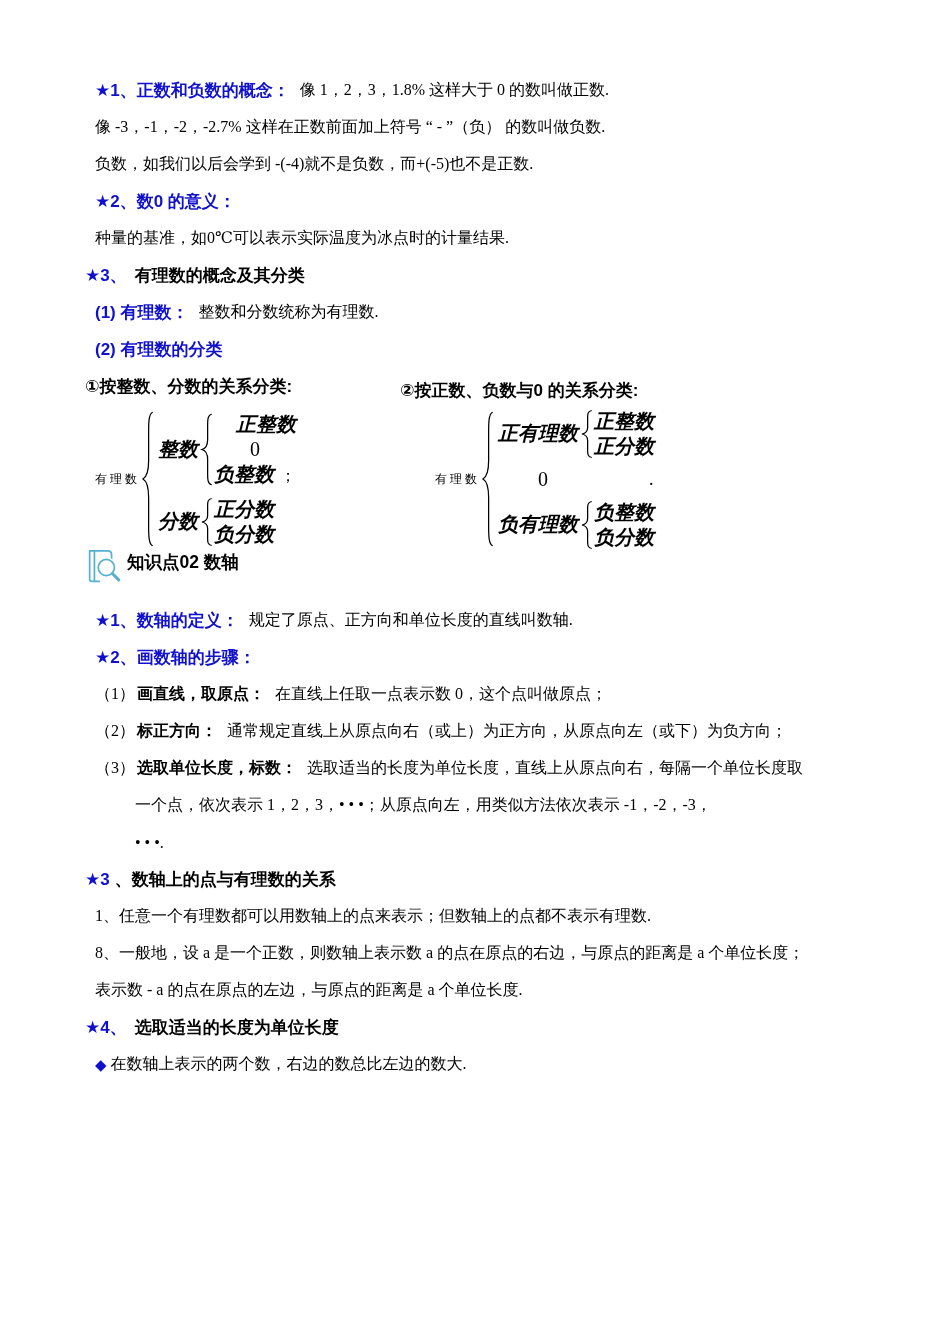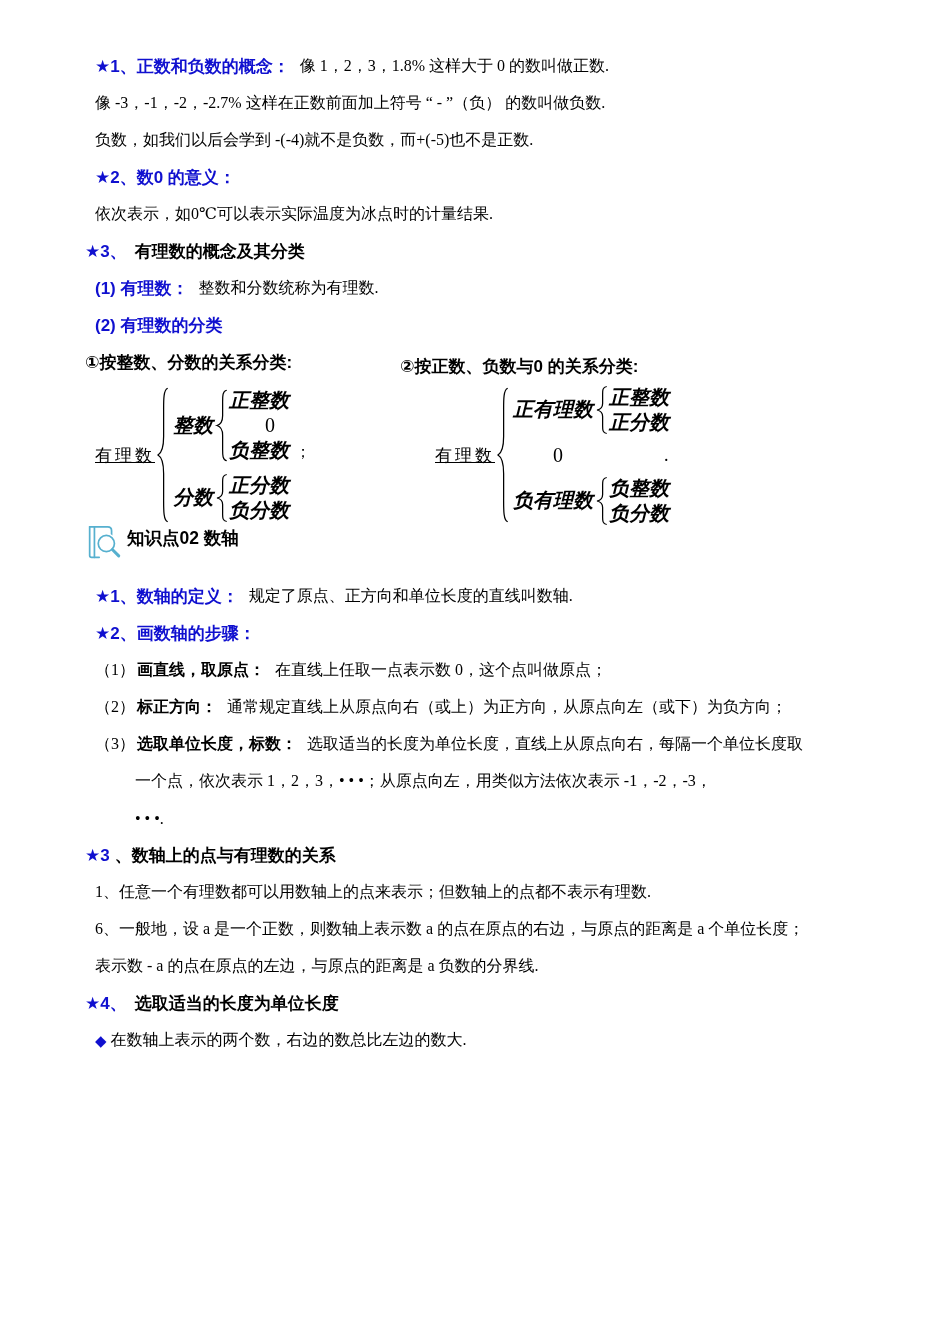--- a/index.html
+++ b/index.html
@@ -1,47 +1,47 @@
 <!DOCTYPE html>
 <html><head>
 <meta charset="utf-8">
 <style>
   html,body{margin:0;padding:0;background:#fff;}
   body{
     width:950px;height:1344px;overflow:hidden;position:relative;
     font-family:"Liberation Serif","DejaVu Serif",serif;
     font-size:16px;color:#000;
   }
-  .content{padding:48px 50px 0 95px;}
+  .content{padding:72px 50px 0 95px;}
   .line{height:37px;display:flex;align-items:center;white-space:nowrap;}
   .sans{font-family:"Liberation Sans","DejaVu Sans",sans-serif;}
   .blue{color:#1010cf;}
   .bold{font-weight:bold;}
   .hd{font-family:"Liberation Sans","DejaVu Sans",sans-serif;font-weight:bold;font-size:17px;}
   .gap-r{margin-right:10px;}
   .outdent{margin-left:-10px;}
   .indent{margin-left:40px;}
   .num{margin-right:2px;}
   .col2{margin-left:108px;margin-top:7px;}
   
   .diagrams-row{display:flex;align-items:center;height:142px;margin-top:3px;}
   .diagram{display:flex;align-items:center;height:100%;}
   .d1wrap{width:340px;}
-  .droot{letter-spacing:3px;font-size:17px;text-decoration:underline;}
+  .droot{letter-spacing:3px;font-size:12px;}
   .brace{height:100%;width:15px;flex:none;}
   .brace path{stroke:#000;fill:none;stroke-width:1.25;}
   .dcol{display:flex;flex-direction:column;justify-content:center;gap:9px;height:100%;}
   .dgroup{display:flex;align-items:center;}
   .dlabel,.ditem{
     font-family:"Liberation Serif","DejaVu Serif",serif;
     font-style:italic;font-weight:bold;font-size:20px;
   }
   .dlabel{margin:0 1px 0 3px;}
   .ditems{display:flex;flex-direction:column;}
-  .ditem{line-height:25px;display:block;}
+  .ditem{line-height:25px;display:block;text-align:right;}
   .zero{font-style:normal;text-align:center;font-weight:normal;}
   .dsuffix{font-style:normal;font-weight:normal;font-size:16px;margin-left:6px;}
   .ibrace2{height:50px;}
   .ibrace3{height:75px;}
   .dmidrow{display:flex;align-items:center;}
   .dmid{font-style:normal;font-weight:normal;font-size:20px;width:96px;text-align:center;}
   .dperiod{font-size:18px;margin-left:58px;}
   
   .kp{height:52px;display:flex;margin-left:-12px;}
   .kp-icon{flex:none;margin-right:4px;margin-top:-4px;}
@@ -61,21 +61,21 @@
     <span>像 -3，-1，-2，-2.7% 这样在正数前面加上符号 “ - ”（负） 的数叫做负数.</span>
   </div>
   <div class="line">
     <span>负数，如我们以后会学到 -(-4)就不是负数，而+(-5)也不是正数.</span>
   </div>
 
   <div class="line">
     <span class="hd blue">★2、数0 的意义：</span>
   </div>
   <div class="line">
-    <span>依次表示，如0℃可以表示实际温度为冰点时的计量结果.</span>
+    <span>种量的基准，如0℃可以表示实际温度为冰点时的计量结果.</span>
   </div>
 
   <div class="line outdent">
     <span class="hd blue">★3、</span>
     <span class="hd" style="margin-left:8px;">有理数的概念及其分类</span>
   </div>
   <div class="line">
     <span class="hd blue gap-r">(1) 有理数：</span>
     <span>整数和分数统称为有理数.</span>
   </div>
@@ -200,24 +200,24 @@
   </div>
 
   <div class="line outdent">
     <span class="hd blue">★3 </span>
     <span class="hd" style="margin-left:5px;">、数轴上的点与有理数的关系</span>
   </div>
   <div class="line">
     <span>1、任意一个有理数都可以用数轴上的点来表示；但数轴上的点都不表示有理数.</span>
   </div>
   <div class="line">
-    <span>6、一般地，设 a 是一个正数，则数轴上表示数 a 的点在原点的右边，与原点的距离是 a 个单位长度；</span>
-  </div>
-  <div class="line">
-    <span>表示数 - a 的点在原点的左边，与原点的距离是 a 负数的分界线.</span>
+    <span>8、一般地，设 a 是一个正数，则数轴上表示数 a 的点在原点的右边，与原点的距离是 a 个单位长度；</span>
+  </div>
+  <div class="line">
+    <span>表示数 - a 的点在原点的左边，与原点的距离是 a 个单位长度.</span>
   </div>
 
   <div class="line outdent">
     <span class="hd blue">★4、 </span>
     <span class="hd" style="margin-left:8px;">选取适当的长度为单位长度</span>
   </div>
   <div class="line">
     <span class="blue diamond">◆</span>
     <span>在数轴上表示的两个数，右边的数总比左边的数大.</span>
   </div>

